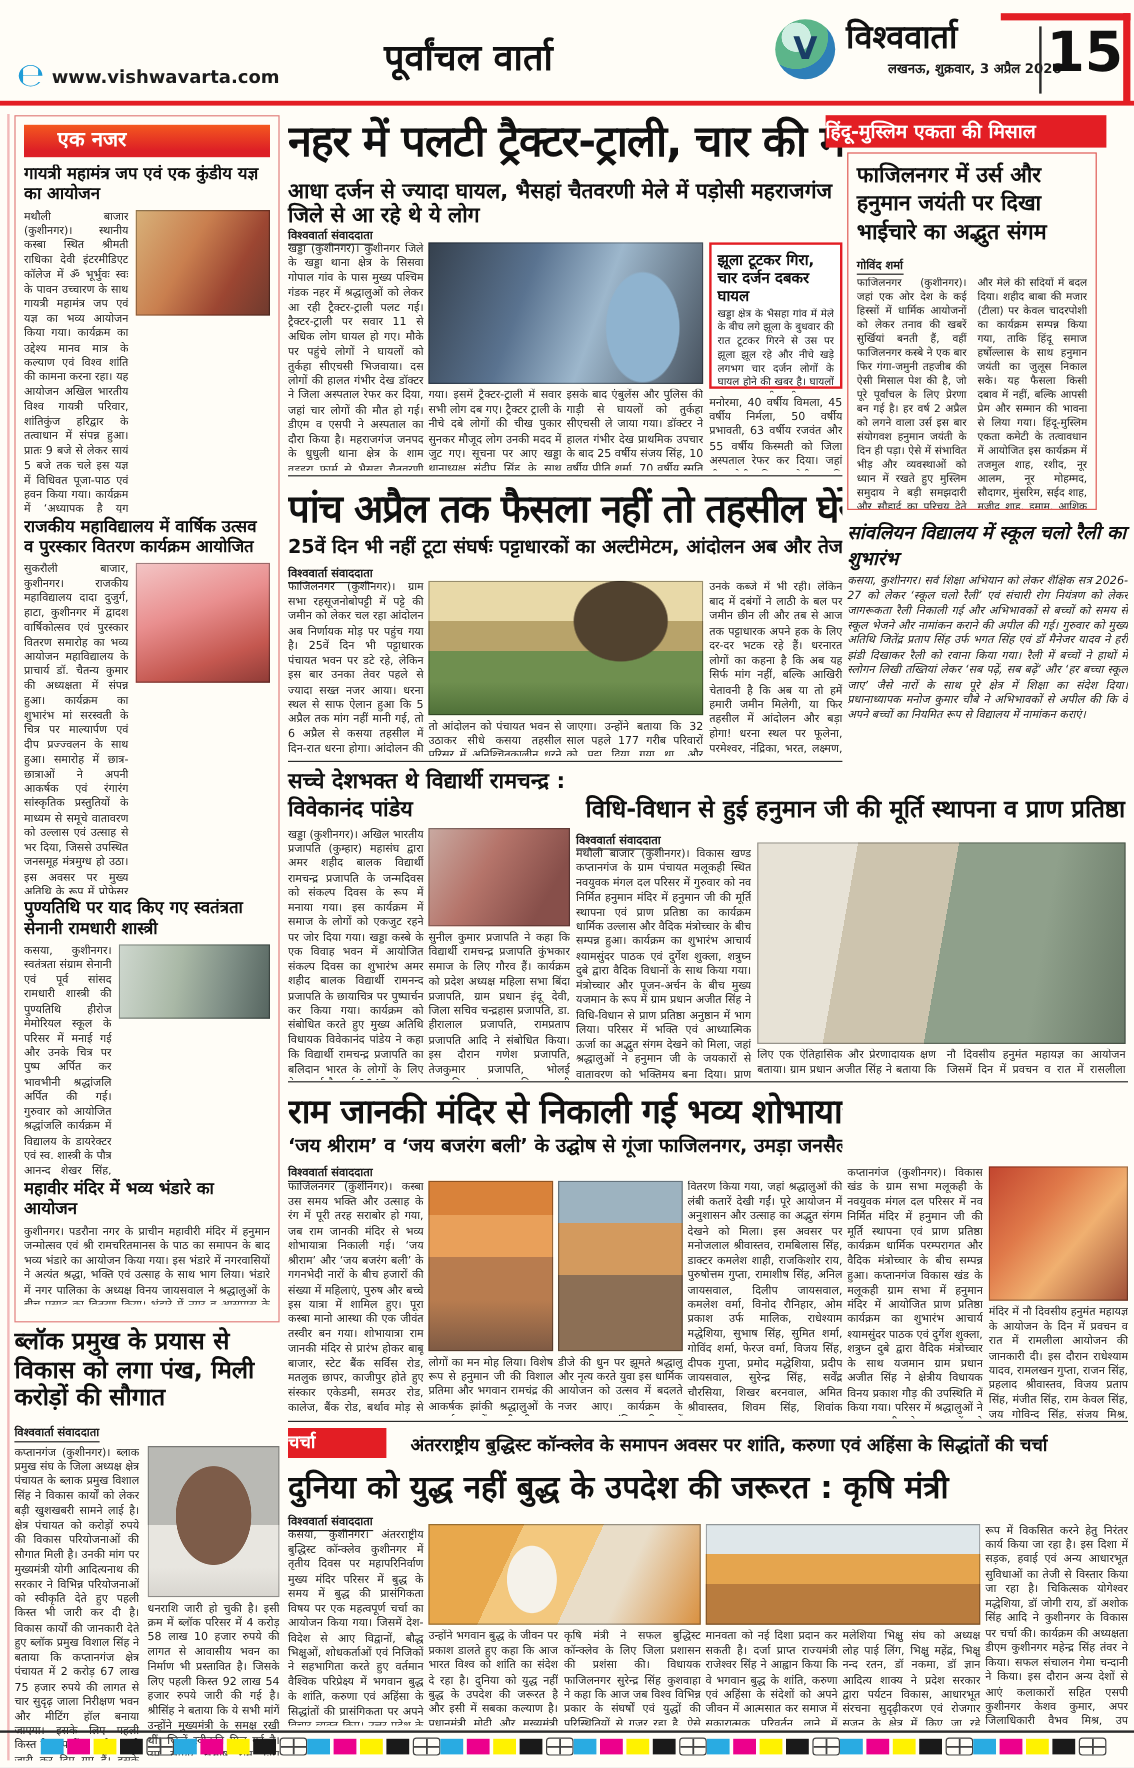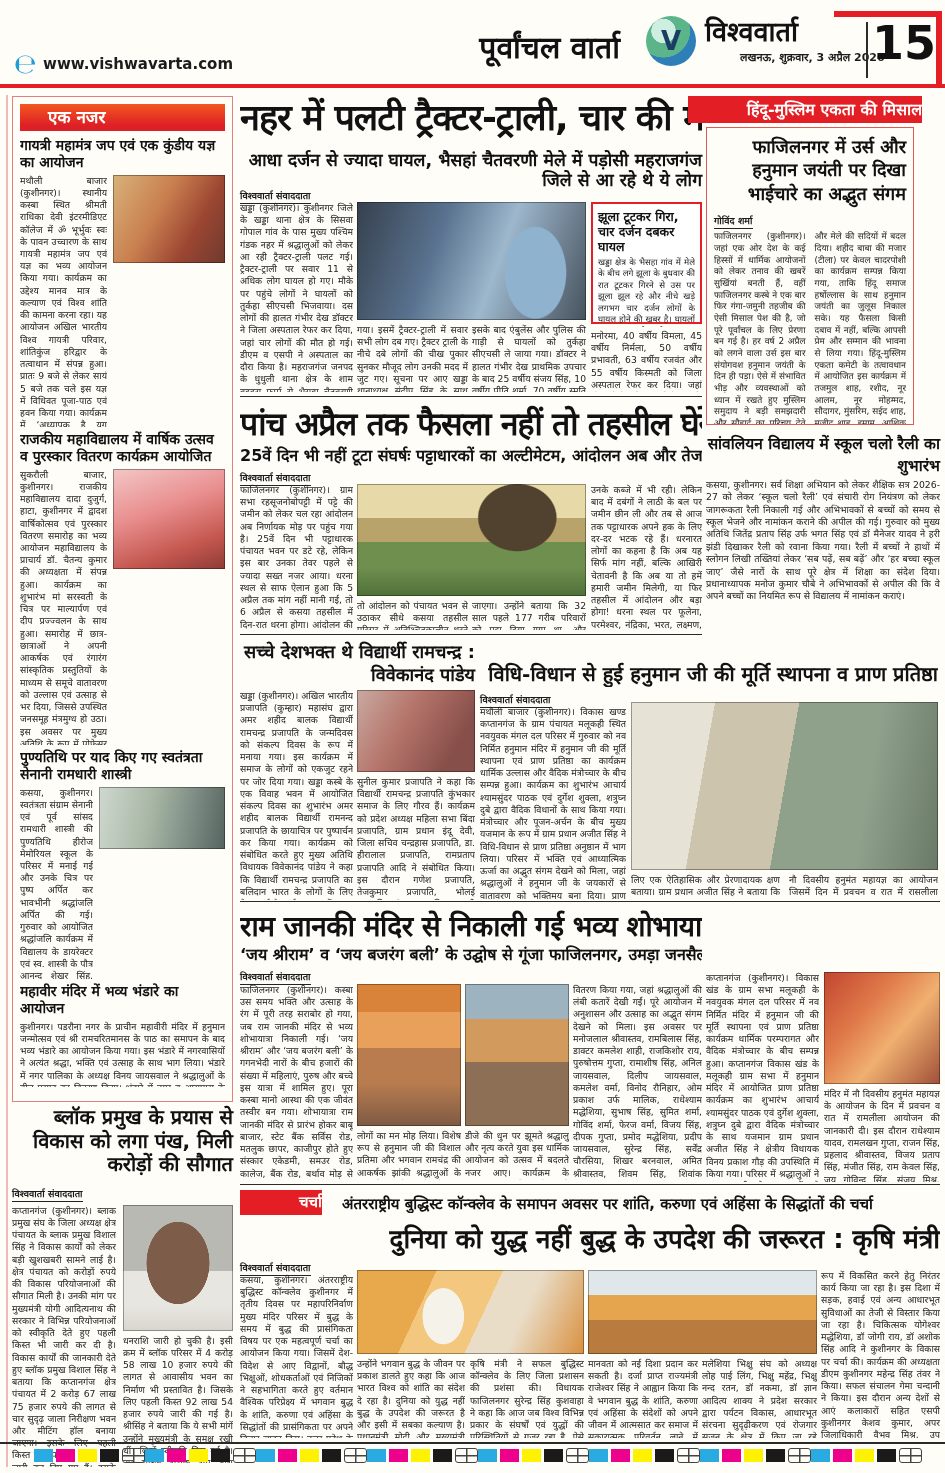--- a/index.html
+++ b/index.html
@@ -2,21 +2,21 @@
 <html><head>
 <meta charset="utf-8">
 <style>
   html,body{margin:0;padding:0;background:#e9e9e9;}
   .page{position:relative;width:945px;height:1473px;background:#fffdf7;overflow:hidden;
         font-family:"DejaVu Sans","Liberation Sans",sans-serif;color:#1c1c1c;}
   .abs{position:absolute;box-sizing:border-box;}
   .bt{font-size:9.2px;line-height:1.33;text-align:justify;overflow:hidden;color:#222;}
   .bl{font-weight:bold;font-size:9.5px;border-bottom:1.5px solid #222;display:inline-block;padding-bottom:1px;}
   .hd{font-weight:bold;color:#111;}
-  .center{text-align:right;}
+  .center{text-align:left;}
   .nowrap{white-space:nowrap;overflow:hidden;}
   .rule{background:#2a2a2a;}
   .redrule{background:#e31e24;}
   .ph{box-shadow:inset 0 0 0 1px rgba(0,0,0,.35);}
   .box-red{border:2px solid #e31e24;background:#fff;}
   .banner{background:linear-gradient(180deg,#f4581f 0%,#dd1f26 80%);color:#fff;font-weight:bold;}
   .redbar{background:#e31e24;color:#fff;font-weight:bold;}
   
   .ph-yagya{background:linear-gradient(120deg,#d8b27a,#c97f4f 40%,#9c4632 70%,#6e3a2e);}
   .ph-college{background:linear-gradient(160deg,#f3c6c6,#e98f8f 40%,#c4574f 75%,#8e3b36);}
@@ -160,21 +160,21 @@
   <div class="abs bt" style="left:465px;top:1130px;width:104px;height:50px;">डीजे की धुन पर झूमते श्रद्धालु और नृत्य करते युवा इस धार्मिक आयोजन को उत्सव में बदलते नजर आए। कार्यक्रम के समापन पर मंदिर परिसर में प्रसाद</div>
   <div class="abs bt" style="left:573px;top:984px;width:129px;height:196px;">वितरण किया गया, जहां श्रद्धालुओं की लंबी कतारें देखी गईं। पूरे आयोजन में अनुशासन और उत्साह का अद्भुत संगम देखने को मिला। इस अवसर पर मनोजलाल श्रीवास्तव, रामबिलास सिंह, डाक्टर कमलेश शाही, राजकिशोर राय, पुरुषोत्तम गुप्ता, रामाशीष सिंह, अनिल जायसवाल, दिलीप जायसवाल, कमलेश वर्मा, विनोद रौनिहार, ओम प्रकाश उर्फ मालिक, राधेश्याम मद्धेशिया, सुभाष सिंह, सुमित शर्मा, गोविंद शर्मा, फेरज वर्मा, विजय सिंह, दीपक गुप्ता, प्रमोद मद्धेशिया, प्रदीप जायसवाल, सुरेन्द्र सिंह, सर्वेंद्र चौरसिया, शिखर बरनवाल, अमित श्रीवास्तव, शिवम सिंह, शिवांक बरनवाल, रमेंद्र तिवारी, भोला मद्धेशिया, यशपाल सिंह, ऋषि चौहान, बृजलाल सिंह सहित अनेक गणमान्य लोग मौजूद रहे।</div>
   <div class="abs rule" style="left:240px;top:1184px;width:700px;height:1px;"></div>
 
   <div class="abs redbar center" style="left:688px;top:96px;width:234px;height:27px;line-height:27px;font-size:16px;">हिंदू-मुस्लिम एकता की मिसाल</div>
   <div class="abs" style="left:706px;top:127px;width:208px;height:298px;border:1.5px solid #e05a55;padding:7px;overflow:hidden;">
     <div class="hd center" style="font-size:18px;line-height:1.3;margin-bottom:4px;">फाजिलनगर में उर्स और हनुमान जयंती पर दिखा भाईचारे का अद्भुत संगम</div>
     <div class="bl">गोविंद शर्मा</div>
     <div class="bt cols2" style="font-size:8.8px;height:212px;margin-top:2px;">फाजिलनगर (कुशीनगर)। जहां एक ओर देश के कई हिस्सों में धार्मिक आयोजनों को लेकर तनाव की खबरें सुर्खियां बनती हैं, वहीं फाजिलनगर कस्बे ने एक बार फिर गंगा-जमुनी तहजीब की ऐसी मिसाल पेश की है, जो पूरे पूर्वांचल के लिए प्रेरणा बन गई है। हर वर्ष 2 अप्रैल को लगने वाला उर्स इस बार संयोगवश हनुमान जयंती के दिन ही पड़ा। ऐसे में संभावित भीड़ और व्यवस्थाओं को ध्यान में रखते हुए मुस्लिम समुदाय ने बड़ी समझदारी और सौहार्द का परिचय देते हुए अपने पारंपरिक जुलूस और मेले की सदियों में बदल दिया। शहीद बाबा की मजार (टीला) पर केवल चादरपोशी का कार्यक्रम सम्पन्न किया गया, ताकि हिंदू समाज हर्षोल्लास के साथ हनुमान जयंती का जुलूस निकाल सके। यह फैसला किसी दबाव में नहीं, बल्कि आपसी प्रेम और सम्मान की भावना से लिया गया। हिंदू-मुस्लिम एकता कमेटी के तत्वावधान में आयोजित इस कार्यक्रम में तजमुल शाह, रशीद, नूर आलम, नूर मोहम्मद, सौदागर, मुंसरिम, सईद शाह, मजीद शाह, इमाम, आशिक अली समेत कई लोगों ने एक स्वर में कहा कि धर्म अलग हो सकते हैं, लेकिन दिल नहीं। अगर एक दिन में दो बड़े आयोजन हैं, तो प्राथमिकता भाईचारे को दी जानी चाहिए। फाजिलनगर की पहचान केवल एक कस्बे के रूप में नहीं, बल्कि हिंदू-मुस्लिम एकता के प्रतीक के रूप में भी होती है। इसका सबसे बड़ा उदाहरण मेन मार्केट में स्थित मंदिर और मस्जिद हैं, जिनकी दीवार एक ही है। मस्जिद की अजान मंदिर परिसर में सुनाई देती है। मंदिर की आरती की गूंज मस्जिद तक पहुंचती है। यही नहीं, मंदिर और मस्जिद के बाहर दोनों समुदायों की दुकानें भी एक-दूसरे के साथ खड़ी हैं, जो आपसी विश्वास और अपनत्व की कहानी बयां करती हैं। मस्जिद की देखरेख जहां आशिक अली करते हैं, वहीं मंदिर परिसर की जिम्मेदारी मनोज लाल श्रीवास्तव संभालते हैं। दोनों के बीच की दोस्ती और सहयोग क्षेत्र में चर्चा का विषय बना रहता है। स्थानीय लोग कहते हैं कि अगर कहीं सच्ची एकता देखनी हो, तो फाजिलनगर आना चाहिए। इस बार उर्स को सादगी से मनाकर मुस्लिम समुदाय ने जो कदम उठाया, उसने यह साबित कर दिया कि त्याग ही सच्ची एकता की पहचान है। फाजिलनगर की यह पहल न केवल कुशीनगर, बल्कि पूरे पूर्वांचल और देश के लिए एक सकारात्मक संदेश है। जहां इरादे नेक हों, वहां मतभेद नहीं, मेल-मिलाप जन्म लेता है। आज जब समाज को एकता की सबसे ज्यादा जरूरत है, ऐसे में फाजिलनगर का यह उदाहरण सच में काबिल-ए-तारीफ है।</div>
   </div>
-  <div class="abs" style="left:706px;top:432px;width:234px;">
+  <div class="abs" style="left:706px;top:432px;width:234px;font-style:italic;">
     <div class="hd center" style="font-size:15.5px;margin-bottom:3px;">सांवलियन विद्यालय में स्कूल चलो रैली का शुभारंभ</div>
     <div class="bt" style="font-size:9.3px;height:184px;">कसया, कुशीनगर। सर्व शिक्षा अभियान को लेकर शैक्षिक सत्र 2026-27 को लेकर ‘स्कूल चलो रैली’ एवं संचारी रोग नियंत्रण को लेकर जागरूकता रैली निकाली गई और अभिभावकों से बच्चों को समय से स्कूल भेजने और नामांकन कराने की अपील की गई। गुरुवार को मुख्य अतिथि जितेंद्र प्रताप सिंह उर्फ भगत सिंह एवं डॉ मैनेजर यादव ने हरी झंडी दिखाकर रैली को रवाना किया गया। रैली में बच्चों ने हाथों में स्लोगन लिखी तख्तियां लेकर ‘सब पढ़ें, सब बढ़ें’ और ‘हर बच्चा स्कूल जाए’ जैसे नारों के साथ पूरे क्षेत्र में शिक्षा का संदेश दिया। प्रधानाध्यापक मनोज कुमार चौबे ने अभिभावकों से अपील की कि वे अपने बच्चों का नियमित रूप से विद्यालय में नामांकन कराएं।</div>
   </div>
   <div class="abs bt" style="left:706px;top:972px;width:113px;height:210px;">कप्तानगंज (कुशीनगर)। विकास खंड के ग्राम सभा मलूकही के नवयुवक मंगल दल परिसर में नव निर्मित मंदिर में हनुमान जी की मूर्ति स्थापना एवं प्राण प्रतिष्ठा कार्यक्रम धार्मिक परम्परागत और वैदिक मंत्रोच्चार के बीच सम्पन्न हुआ। कप्तानगंज विकास खंड के मलूकही ग्राम सभा में हनुमान मंदिर में आयोजित प्राण प्रतिष्ठा कार्यक्रम का शुभारंभ आचार्य श्यामसुंदर पाठक एवं दुर्गेश शुक्ला, शत्रुघ्न दुबे द्वारा वैदिक मंत्रोच्चार के साथ यजमान ग्राम प्रधान अजीत सिंह ने क्षेत्रीय विधायक विनय प्रकाश गौड़ की उपस्थिति में किया गया। परिसर में श्रद्धालुओं ने हनुमान जी के जयकारों से वातावरण को भक्तिमय बना दिया। विधायक श्री गौड़ ने आयोजकों के प्रति आभार व्यक्त करते हुए इसे गांव के लिए एक ऐतिहासिक और प्रेरणादायक क्षण बताया। वहीं ग्राम प्रधान अजीत सिंह ने</div>
   <div class="abs ph ph-pran" style="left:824px;top:972px;width:116px;height:112px;"></div>
   <div class="abs bt" style="left:824px;top:1088px;width:116px;height:94px;">मंदिर में नौ दिवसीय हनुमंत महायज्ञ के आयोजन के दिन में प्रवचन व रात में रामलीला आयोजन की जानकारी दी। इस दौरान राधेश्याम यादव, रामलखन गुप्ता, राजन सिंह, प्रहलाद श्रीवास्तव, विजय प्रताप सिंह, मंजीत सिंह, राम केवल सिंह, जय गोविन्द सिंह, संजय मिश्र, आयुष मिश्रा, संजीव सिंह, अनिल मिश्र, दीपक वर्मा, मन्नू सिंह, सुनील सिंह, सोनू शर्मा, देवेन्द्र सिंह, अखिलेश सिंह, मल्लू शर्मा, नरेन्द्र शर्मा, गोपाल वर्मा सहित ग्रामीण मौजूद रहे।</div>
 
   <div class="abs redbar center" style="left:240px;top:1190px;width:82px;height:25px;line-height:25px;font-size:15px;">चर्चा</div>
   <div class="abs hd center nowrap" style="left:240px;top:1220px;width:700px;font-size:26px;">दुनिया को युद्ध नहीं बुद्ध के उपदेश की जरूरत : कृषि मंत्री</div>
   <div class="abs hd nowrap" style="left:342px;top:1193px;width:598px;font-size:15px;">अंतरराष्ट्रीय बुद्धिस्ट कॉन्क्लेव के समापन अवसर पर शांति, करुणा एवं अहिंसा के सिद्धांतों की चर्चा</div>

